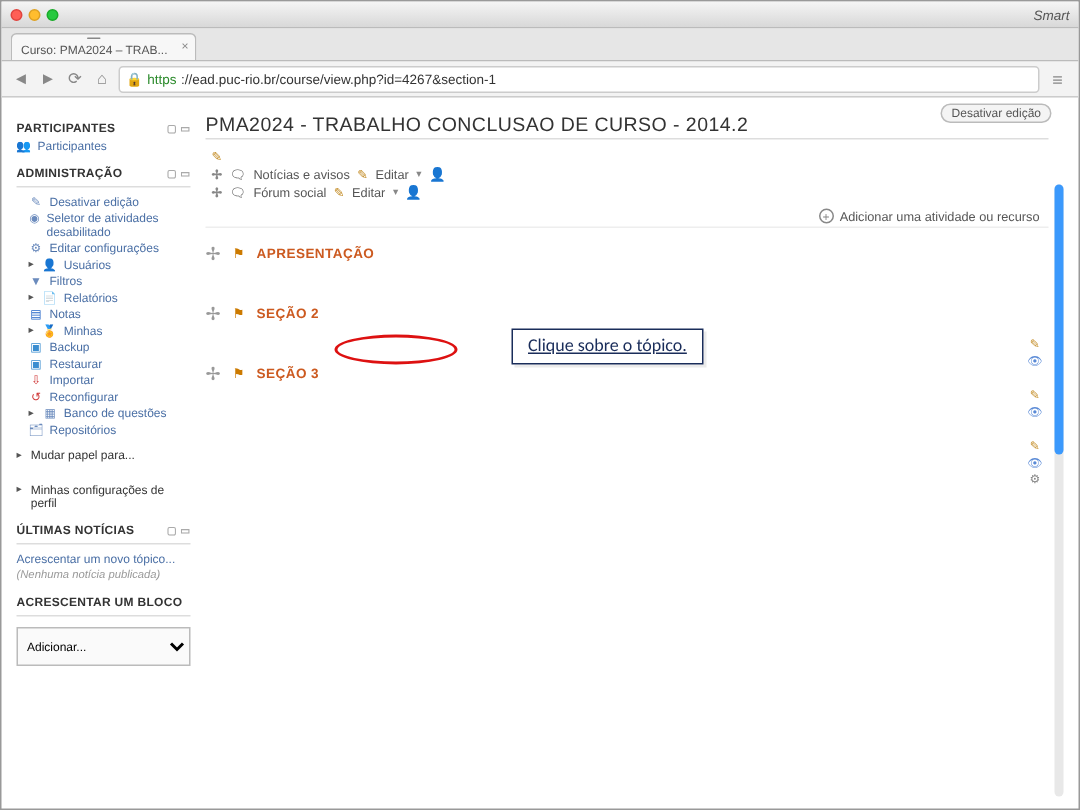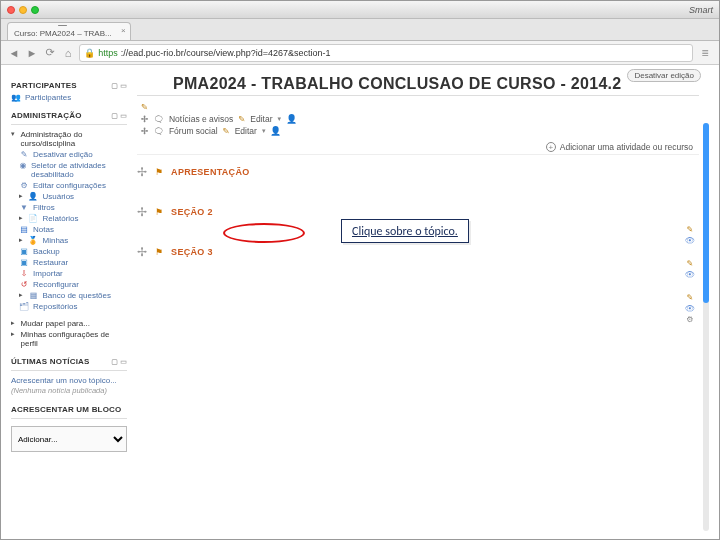--- a/index.html
+++ b/index.html
@@ -128,22 +128,22 @@
     flex:1;
     padding: 10px 20px 10px 4px;
     position:relative;
   }
   .edit-btn-wrap { position:absolute; top:4px; right:18px; }
   .edit-btn {
     font-size:8px; padding:1px 6px;
     background:#f4f4f4;border:1px solid #bbb;border-radius:8px;color:#555;
   }
   .course-title {
-    font-size:16px; font-weight:bold; color:#333;
-    margin-bottom:2px; letter-spacing:0.3px;margin-left:36px;
+    font-size:13px; font-weight:normal; color:#333;
+    margin-bottom:2px; letter-spacing:0.3px;
   }
   .course-hr { height:1px; background:#ddd; margin-bottom:6px;}
   .forum-row {
     display:flex; align-items:center; gap:5px;
     font-size:8.5px; color:#555; margin:2px 0 2px 4px;
   }
   .forum-row .pencil { color:#c28a22;}
   .forum-row .plus { color:#888; font-weight:bold;}
   .forum-row .bubble { color:#555;}
   .forum-row .dd { color:#888; font-size:7px;}
@@ -243,24 +243,20 @@
     <div class="side-item">
       <span class="ic">👥</span>
       <span>Participantes</span>
     </div>
 
     <div class="block-title">
       <span>ADMINISTRAÇÃO</span>
       <span class="block-actions">▢ ▭</span>
     </div>
     <div class="sep"></div>
-    <div class="side-item dark">
-      <span class="expand">▾</span>
-      <span>Administração do curso/disciplina</span>
-    </div>
     <div class="side-sub">
       <div class="side-item">
           <span class="ic">✎</span>
           <span>Desativar edição</span>
         </div>
       <div class="side-item">
           <span class="ic">◉</span>
           <span>Seletor de atividades desabilitado</span>
         </div>
       <div class="side-item">
@@ -313,21 +309,21 @@
         </div>
       <div class="side-item">
           <span class="ic">🗂</span>
           <span>Repositórios</span>
         </div>
     </div>
     <div class="side-item dark" style="margin-top:6px">
       <span class="expand">▸</span>
       <span>Mudar papel para...</span>
     </div>
-    <div class="side-item dark" style="margin-top:0">
+    <div class="side-item dark" style="margin-top:12px">
       <span class="expand">▸</span>
       <span>Minhas configurações de perfil</span>
     </div>
 
     <div class="block-title">
       <span>ÚLTIMAS NOTÍCIAS</span>
       <span class="block-actions">▢ ▭</span>
     </div>
     <div class="sep"></div>
     <div class="side-item">

